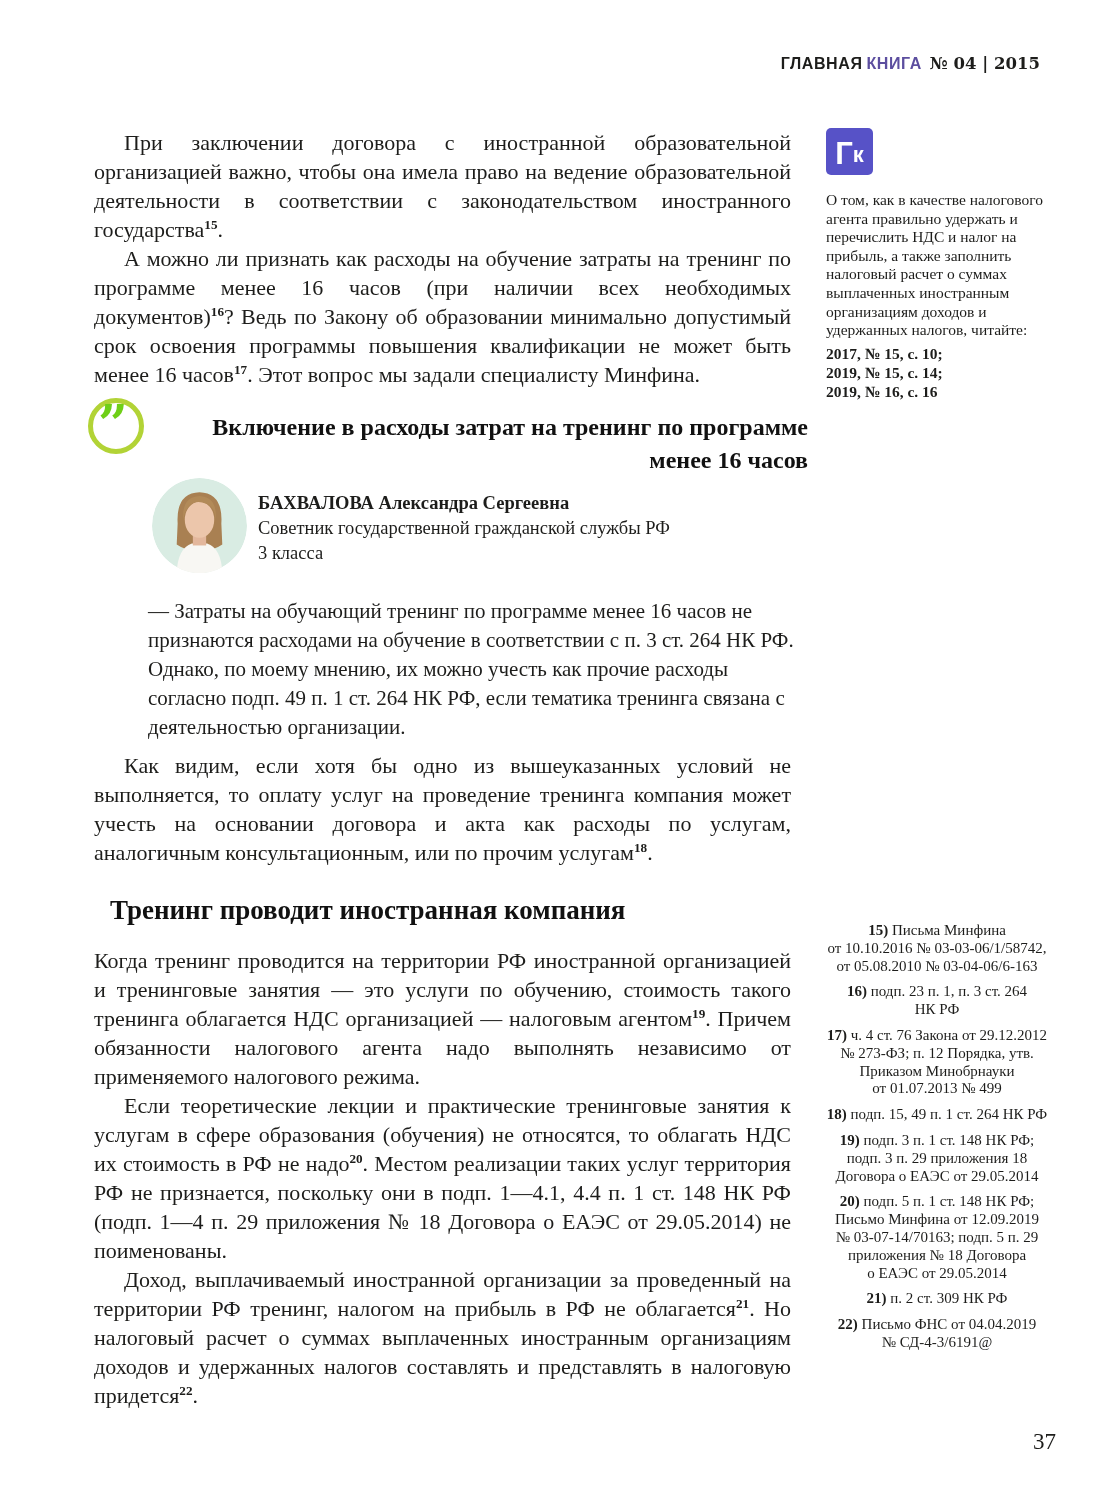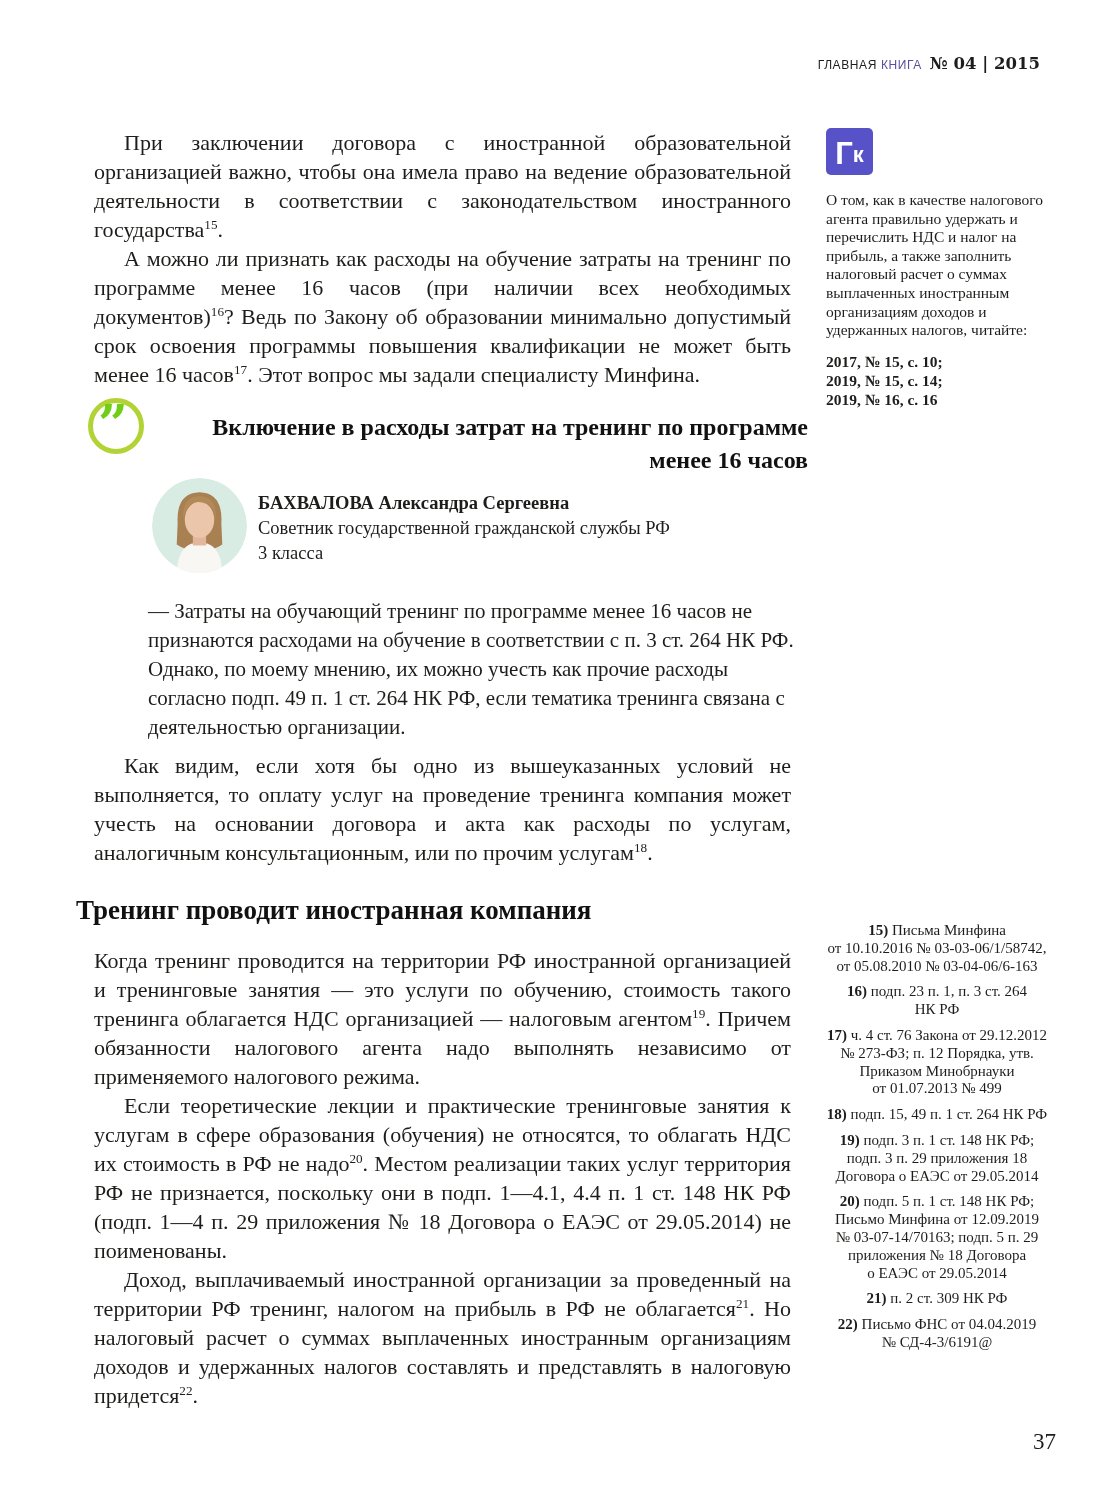--- a/index.html
+++ b/index.html
@@ -12,35 +12,35 @@
     color:#1d1d1b;
     overflow:hidden;
   }
   
   .masthead{
     position:absolute;top:54px;right:64px;
     white-space:nowrap;text-align:right;
   }
   .mast-sans{
     font-family:"Liberation Sans", sans-serif;
-    font-weight:normal;font-size:12px;letter-spacing:.6px;color:#1d1d1b;
+    font-weight:bold;font-size:16px;letter-spacing:.6px;color:#1d1d1b;
   }
   .mast-purple{color:#5c4e9f;}
   .mast-issue{
     font-family:"DejaVu Serif", serif;
     font-weight:bold;font-size:16.5px;color:#1d1d1b;margin-left:4px;
   }
   
   .main-top{position:absolute;top:128px;left:94px;width:697px;}
   .body-p{
     margin:0;font-size:22px;line-height:29px;text-align:justify;
     hyphens:auto;-webkit-hyphens:auto;
   }
   .body-p.indent{text-indent:30px;}
-  .body-p sup{font-size:60%;line-height:0;}
+  .body-p sup{font-size:60%;line-height:0;font-weight:bold;}
   
   .quote-icon{
     position:absolute;top:398px;left:88px;
     width:46px;height:46px;border-radius:50%;
     border:5px solid #b2d336;background:#ffffff;
   }
   .quote-glyph{
     position:absolute;left:5px;top:-7px;
     font-family:"DejaVu Serif", serif;font-weight:bold;
     font-size:52px;color:#6fcf17;line-height:56px;
@@ -54,41 +54,41 @@
   .expert-info{position:absolute;left:106px;top:13px;width:520px;}
   .expert-name{font-weight:bold;font-size:18.5px;line-height:25px;}
   .expert-role{font-size:18.5px;line-height:25px;}
   .quote-text{
     position:absolute;top:597px;left:148px;width:650px;
     margin:0;font-size:21px;line-height:29px;text-align:left;
   }
   
   .para-mid{position:absolute;top:751px;left:94px;width:697px;}
   .section-heading{
-    position:absolute;top:893px;left:76px;width:700px;
+    position:absolute;top:893px;left:110px;width:700px;
     margin:0;font-size:27px;line-height:34px;font-weight:bold;color:#111;
   }
   .main-bottom{position:absolute;top:946px;left:94px;width:697px;}
   
   .sidebar-note{position:absolute;top:128px;left:826px;width:220px;}
   .gk-logo{
     width:47px;height:47px;border-radius:5px;background:#5752c7;
     display:flex;align-items:flex-end;justify-content:center;
     margin-bottom:16px;
   }
   .gk-letter-g{
     font-family:"Liberation Sans", sans-serif;font-weight:bold;
     color:#fff;font-size:31px;line-height:42px;
   }
   .gk-letter-k{
     font-family:"Liberation Sans", sans-serif;font-weight:bold;
     color:#fff;font-size:22px;line-height:40px;
   }
   .note-text{margin:0;font-size:15.5px;line-height:18.6px;}
-  .note-refs{margin-top:12px;font-weight:bold;font-size:15.5px;line-height:19px;}
+  .note-refs{margin-top:4px;font-weight:bold;font-size:15.5px;line-height:19px;}
   
   .footnotes{position:absolute;top:922px;left:826px;width:222px;text-align:center;}
   .fn{margin:0 0 8px 0;font-size:15px;line-height:17.8px;}
   .fn b{font-size:15px;}
   
   .page-number{
     position:absolute;top:1428px;right:48px;
     font-size:23px;line-height:28px;color:#1d1d1b;
   }
 </style>

